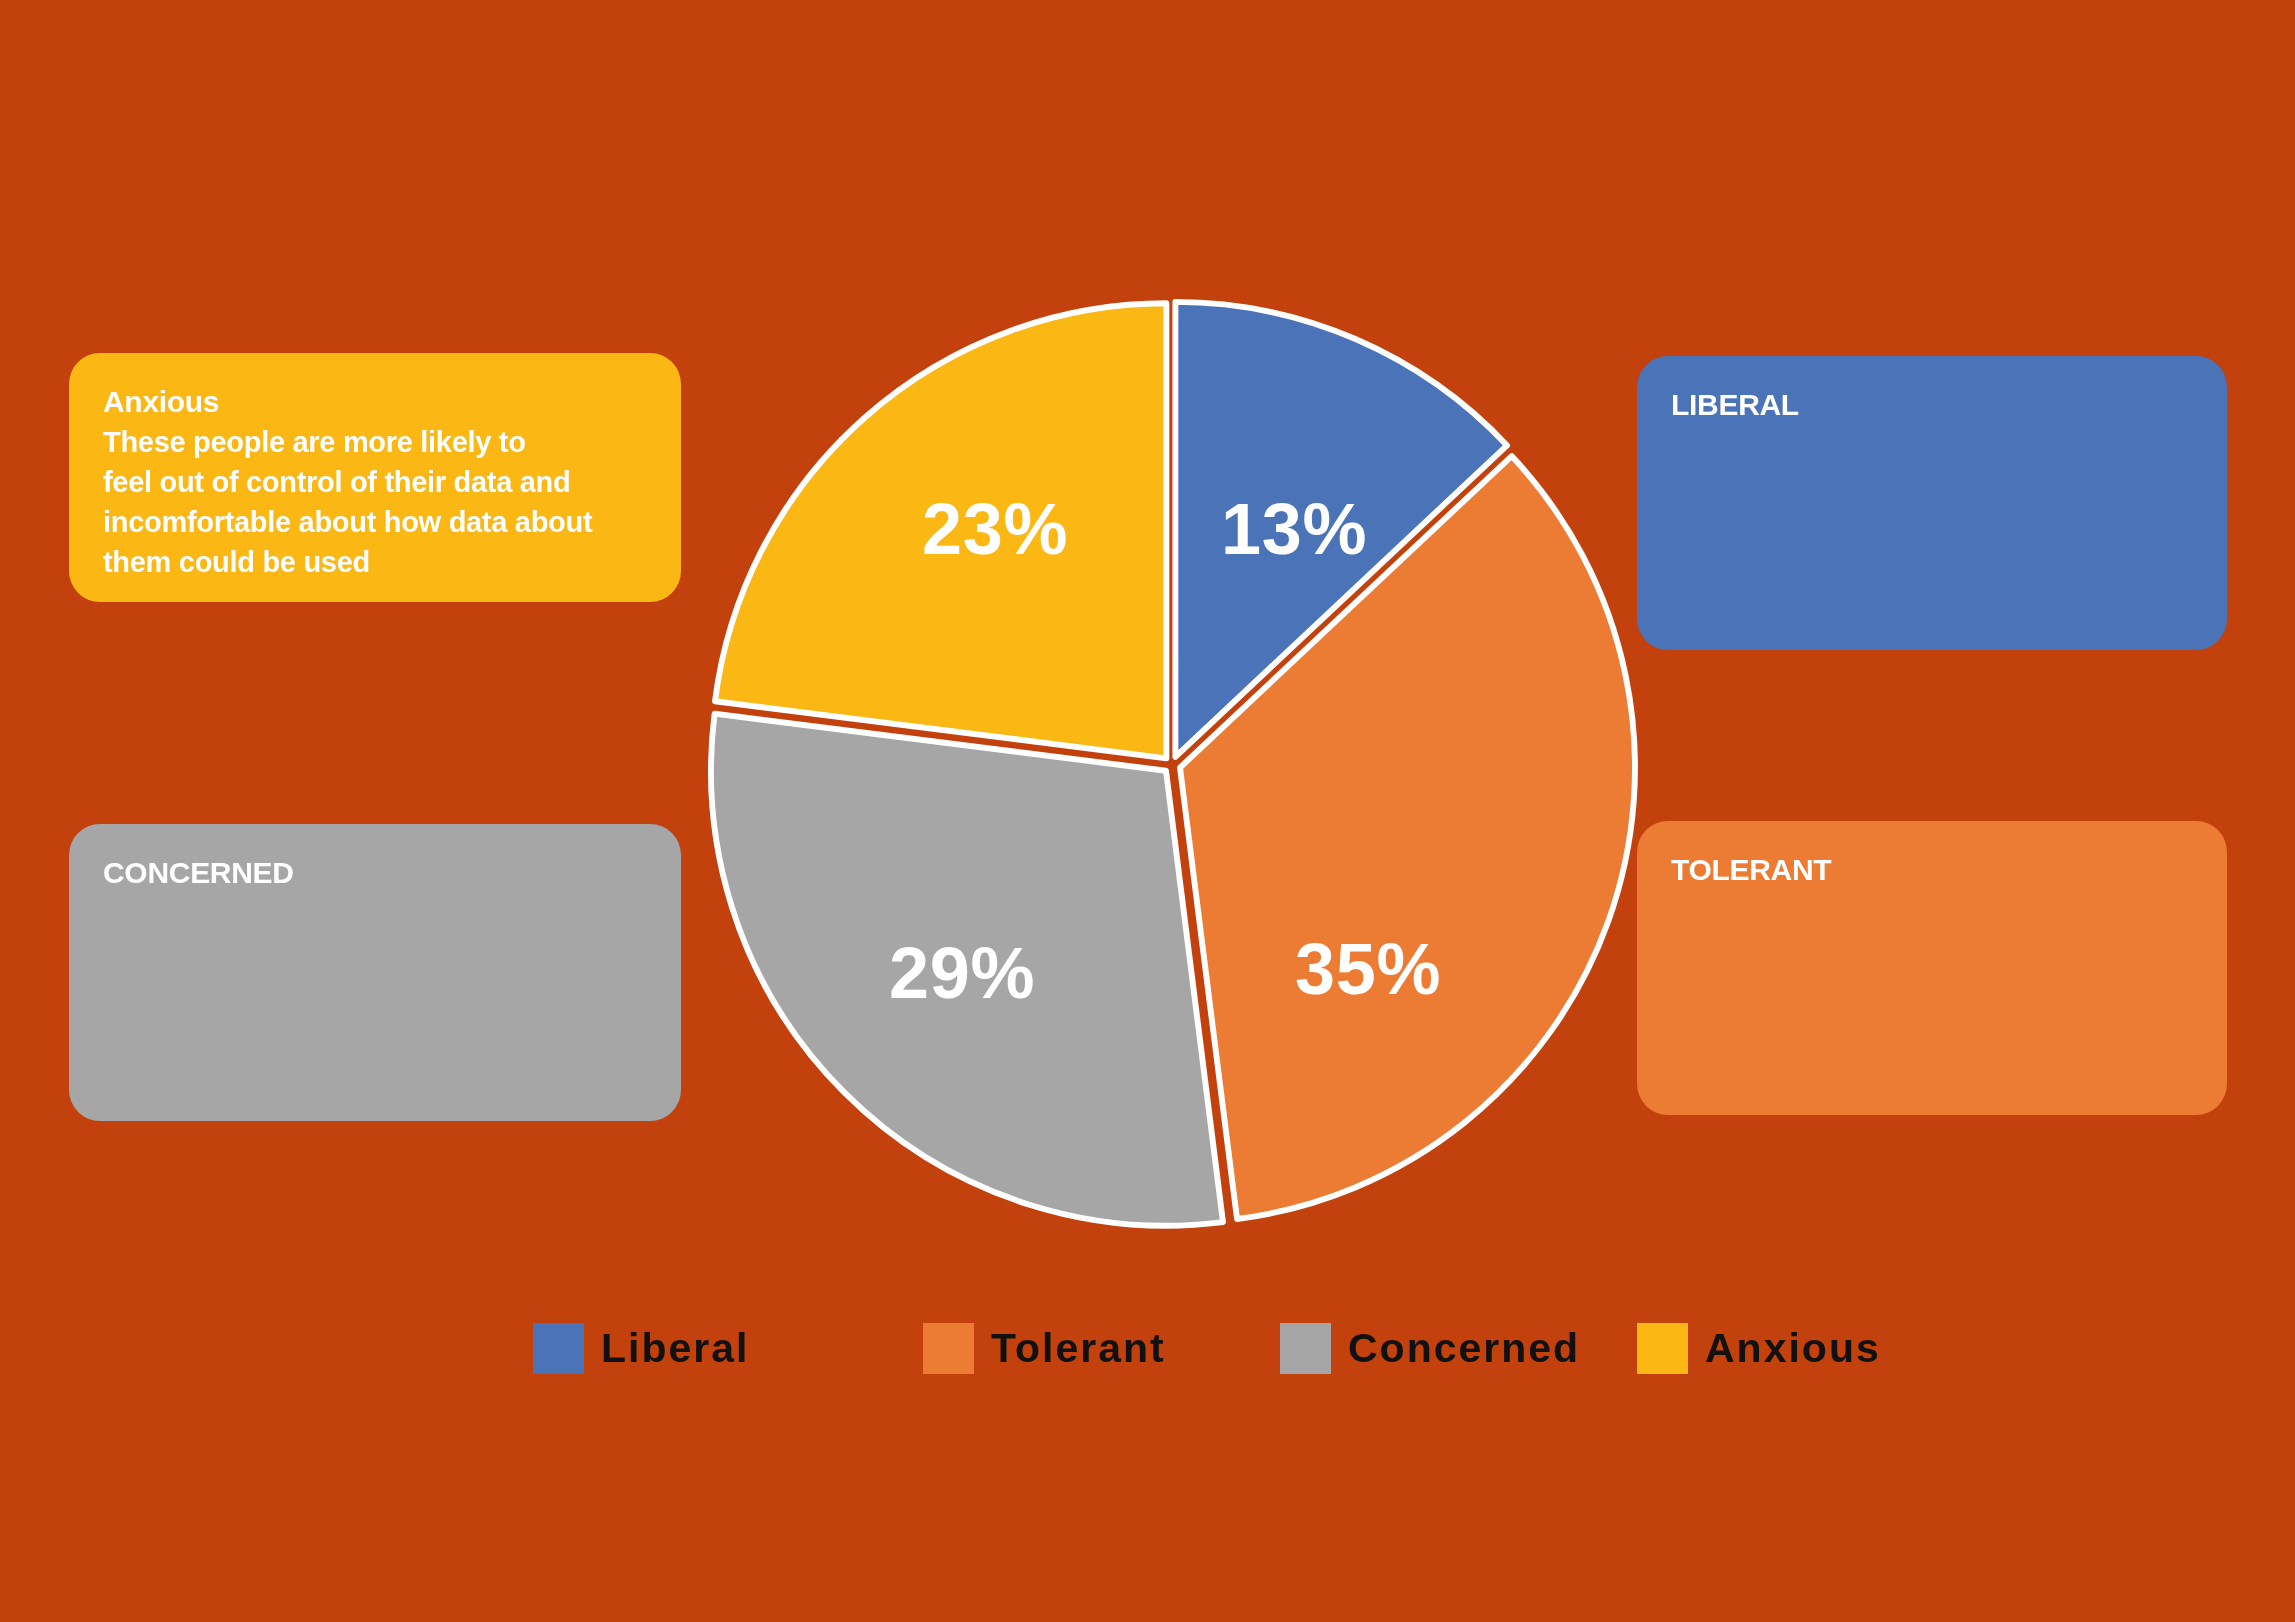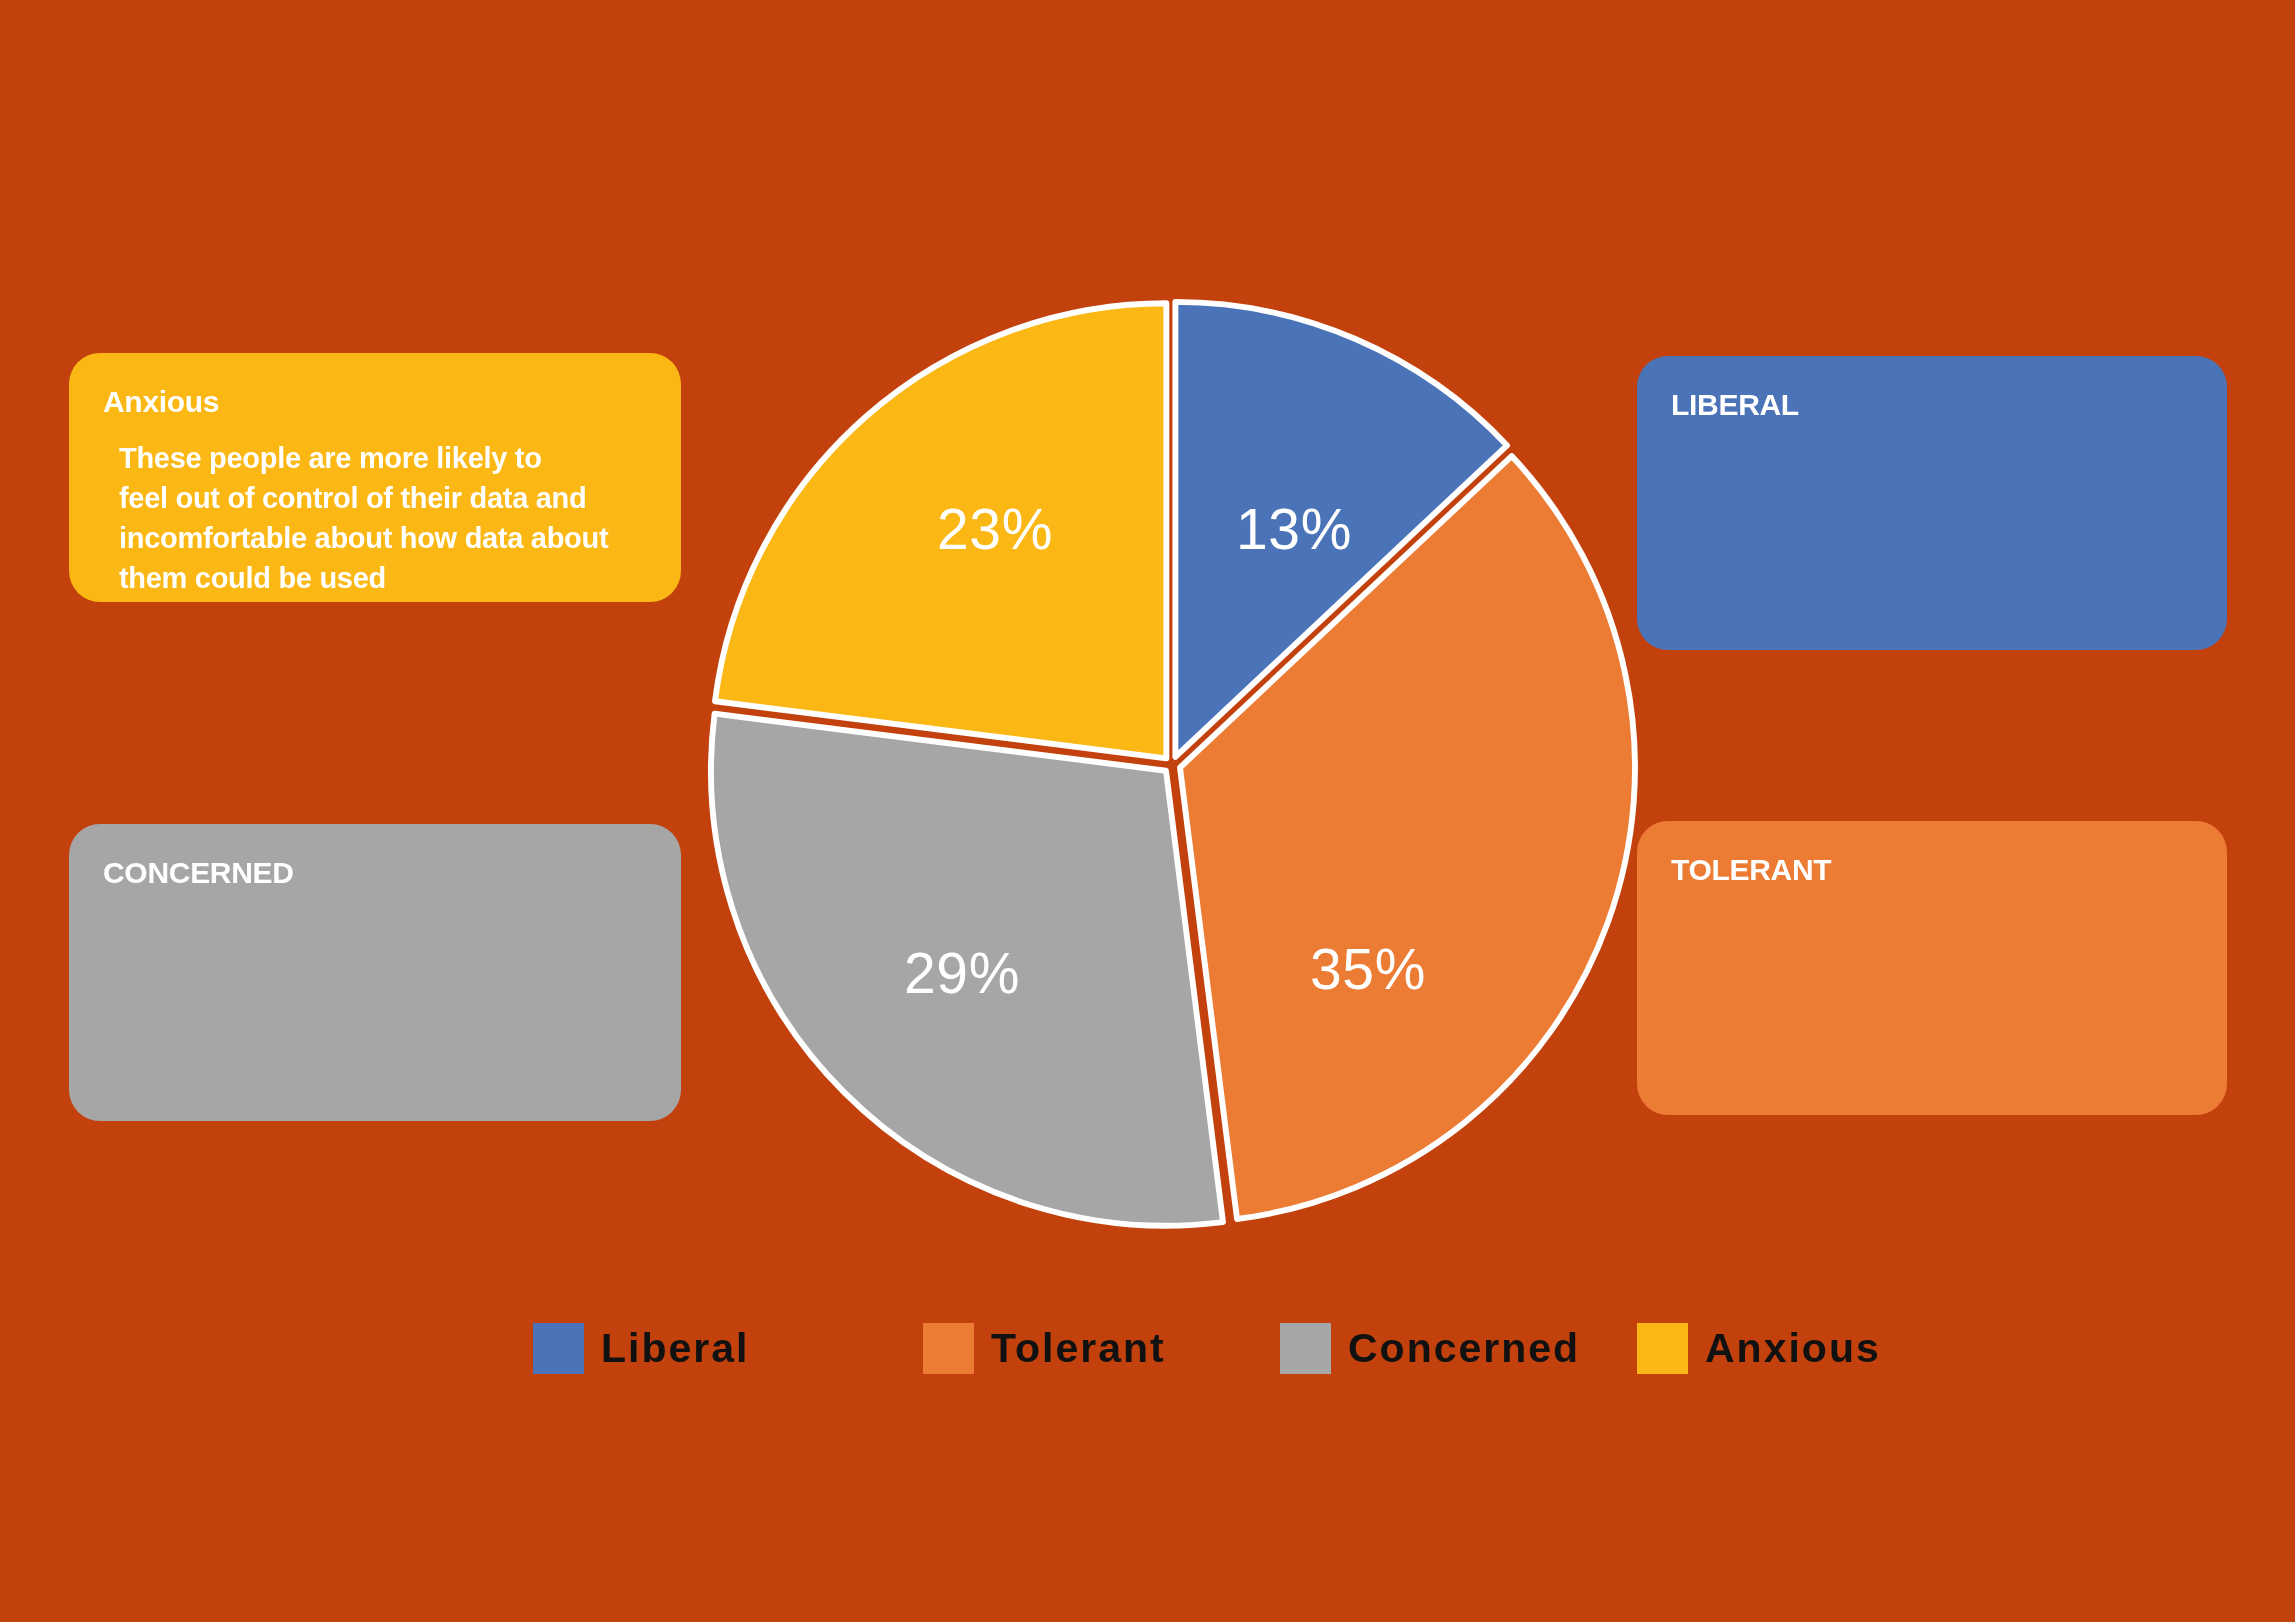--- a/index.html
+++ b/index.html
@@ -9,32 +9,32 @@
   }
   
   .callout{
     position:absolute;border-radius:31px;color:#ffffff;
     padding:29px 26px 19.6px 34px;box-sizing:border-box;
   }
   .callout-title{
     margin:0;font-size:30px;font-weight:700;line-height:40px;letter-spacing:-0.3px;
   }
   .callout-body{
-    margin:16px;font-size:29px;font-weight:700;line-height:40px;letter-spacing:-0.3px;
+    margin:0;font-size:29px;font-weight:700;line-height:40px;letter-spacing:-0.3px;
     white-space:pre-line;
   }
   #callout-anxious  {left:69px; top:353px;  width:612px; height:249px;}
   #callout-concerned{left:69px; top:824px; width:612px; height:297px;}
   #callout-liberal  {left:1637px;top:356px;  width:590px; height:294px;}
   #callout-tolerant {left:1637px;top:821px; width:590px; height:294px;}
   
   #pie{position:absolute;left:681px;top:275px;width:982px;height:982px;}
   .pct{
     position:absolute;transform:translate(-50%,-50%);
-    color:#ffffff;font-size:57px;font-weight:400;letter-spacing:0.7px;white-space:nowrap;
+    color:#ffffff;font-size:72px;font-weight:700;letter-spacing:0.7px;white-space:nowrap;
   }
   #pct-liberal  {left:1294px;top:529px;}
   #pct-anxious  {left:995px;top:529px;}
   #pct-concerned{left:962px;top:973px;}
   #pct-tolerant {left:1368px;top:969px;}
   
   .legend-item{
     position:absolute;top:1323px;height:51px;
     display:flex;align-items:center;gap:17px;
   }

